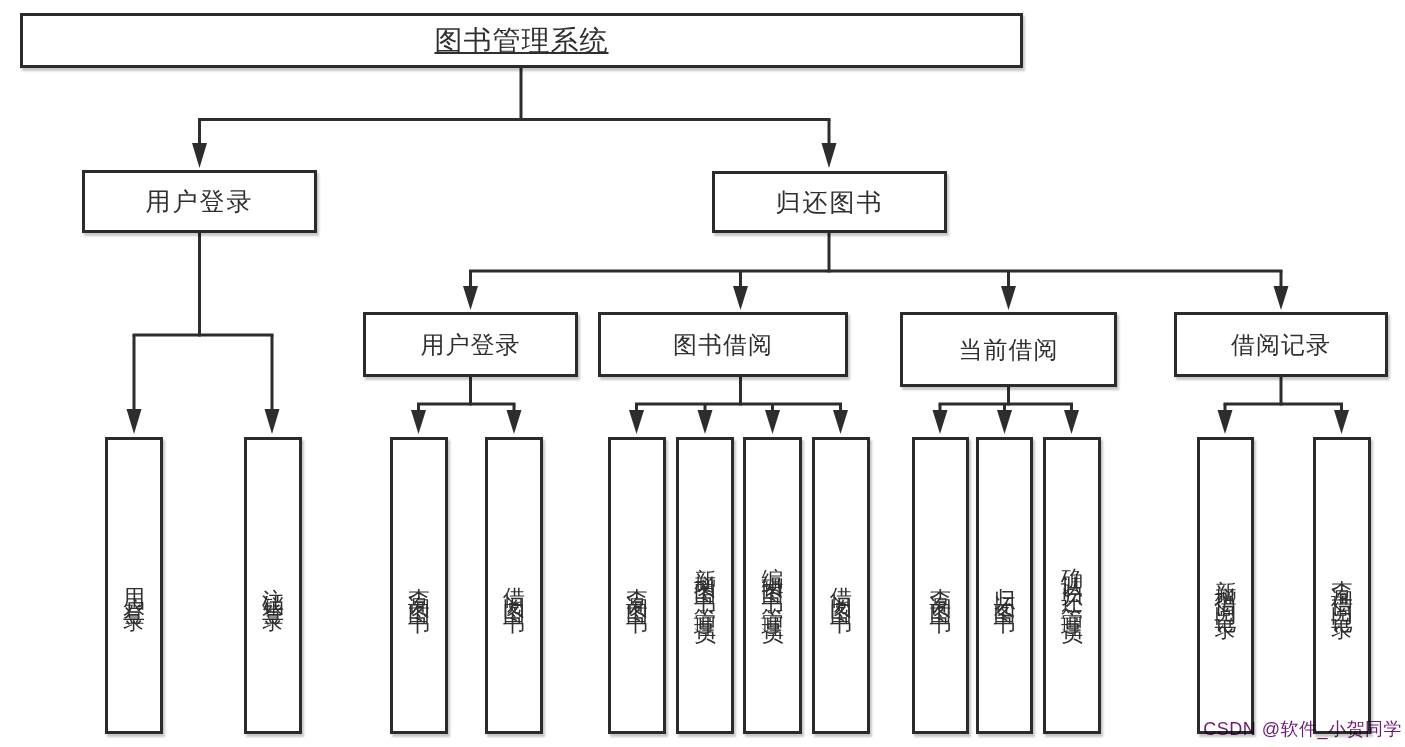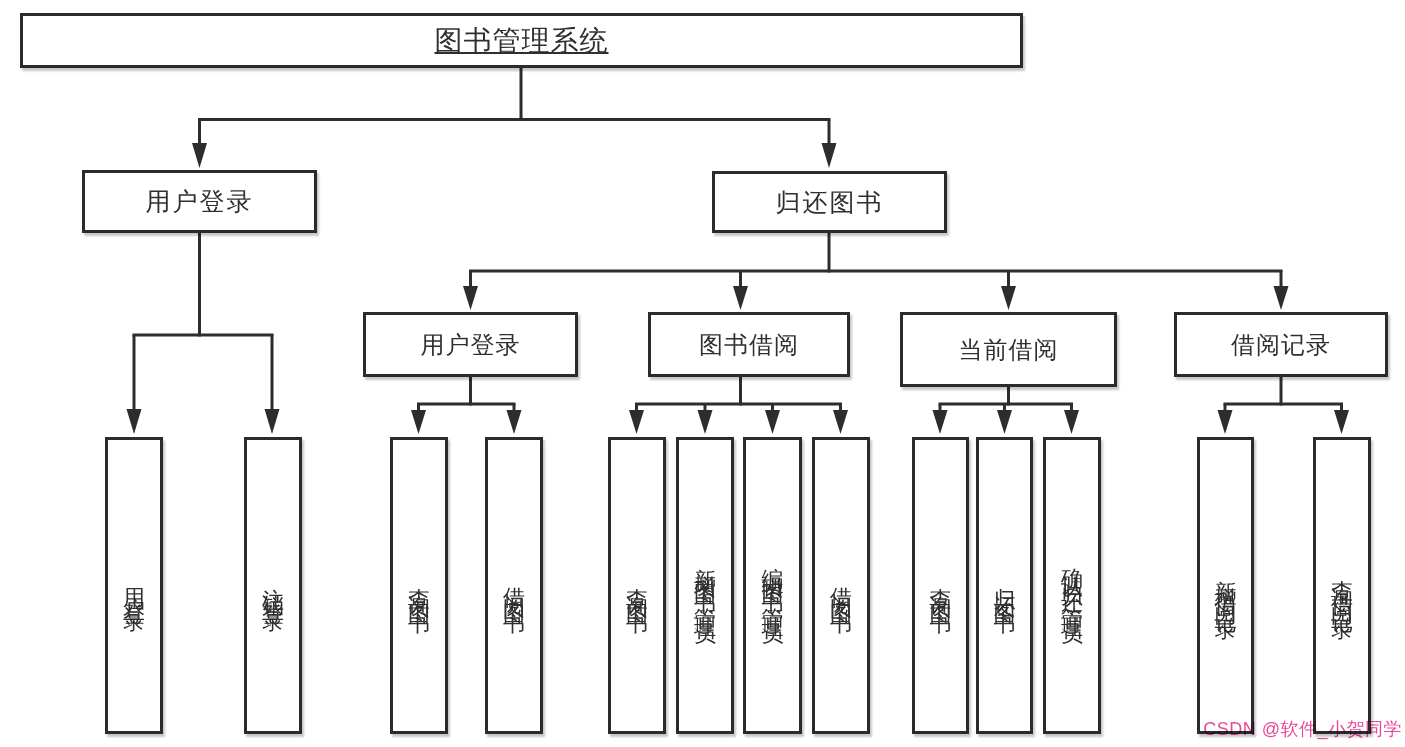--- a/index.html
+++ b/index.html
@@ -35,21 +35,21 @@
     writing-mode: vertical-rl;
     text-orientation: mixed;
     letter-spacing: 8px;
     line-height: 1;
   }
   .watermark {
     position: absolute;
     right: 3px;
     top: 717px;
     font-size: 18px;
-    color: #ec4899;
+    color: #701a75;
     letter-spacing: 0.5px;
     mix-blend-mode: multiply;
     white-space: nowrap;
   }
 </style>
 </head>
 <body>
 
 <div class="canvas">
 
@@ -129,21 +129,21 @@
   <div class="box lvl2" style="left:82px; top:170px; width:235px; height:63px">
     <span>用户登录</span>
   </div>
   <div class="box lvl2" style="left:712px; top:171px; width:235px; height:62px">
     <span>归还图书</span>
   </div>
 
   <div class="box lvl3" style="left:363px; top:312px; width:215px; height:65px">
     <span>用户登录</span>
   </div>
-  <div class="box lvl3" style="left:648px; top:312px; width:202px; height:65px">
+  <div class="box lvl3" style="left:598px; top:312px; width:250px; height:65px">
     <span>图书借阅</span>
   </div>
   <div class="box lvl3" style="left:900px; top:312px; width:217px; height:75px">
     <span>当前借阅</span>
   </div>
   <div class="box lvl3" style="left:1174px; top:312px; width:214px; height:65px">
     <span>借阅记录</span>
   </div>
 
   <div class="box leaf" style="left:105px; top:437px; width:58px; height:297px">

